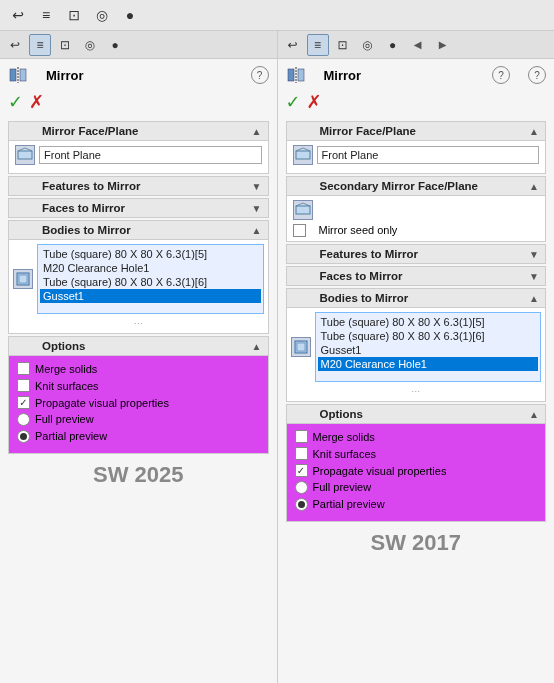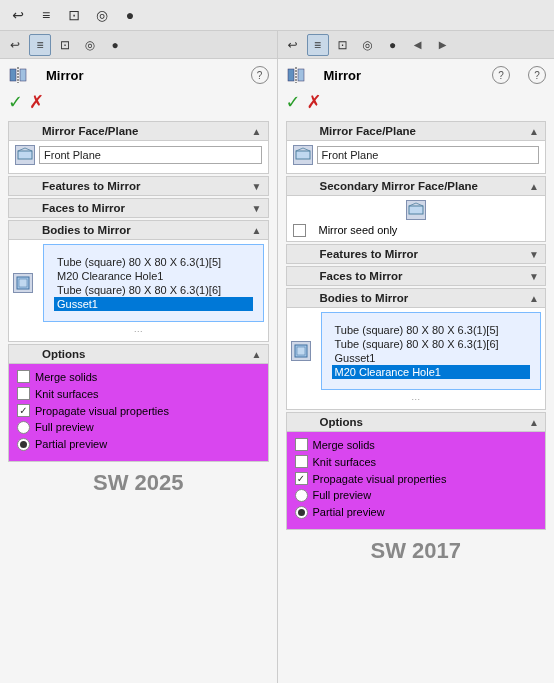--- a/index.html
+++ b/index.html
@@ -165,21 +165,20 @@
       border: 1px solid #ccc;
       border-top: none;
       padding: 4px 6px;
     }
 
     .field-row {
       display: flex;
       align-items: center;
       gap: 4px;
       margin-bottom: 4px;
-      justify-content: center;
     }
 
     .field-icon {
       width: 20px;
       height: 20px;
       background: #d0d8e8;
       border: 1px solid #8090b0;
       display: flex;
       align-items: center;
       justify-content: center;
@@ -194,22 +193,21 @@
       padding: 2px 4px;
       font-size: 11px;
       background: #fff;
       color: #222;
     }
 
     .list-box {
       border: 1px solid #7abaff;
       background: #e8f0ff;
       min-height: 70px;
-      padding: 10px;
-      margin-left: 6px;
+      padding: 2px;
     }
 
     .list-item {
       padding: 1px 3px;
       font-size: 11px;
       color: #222;
       white-space: nowrap;
     }
 
     .list-item.selected {

